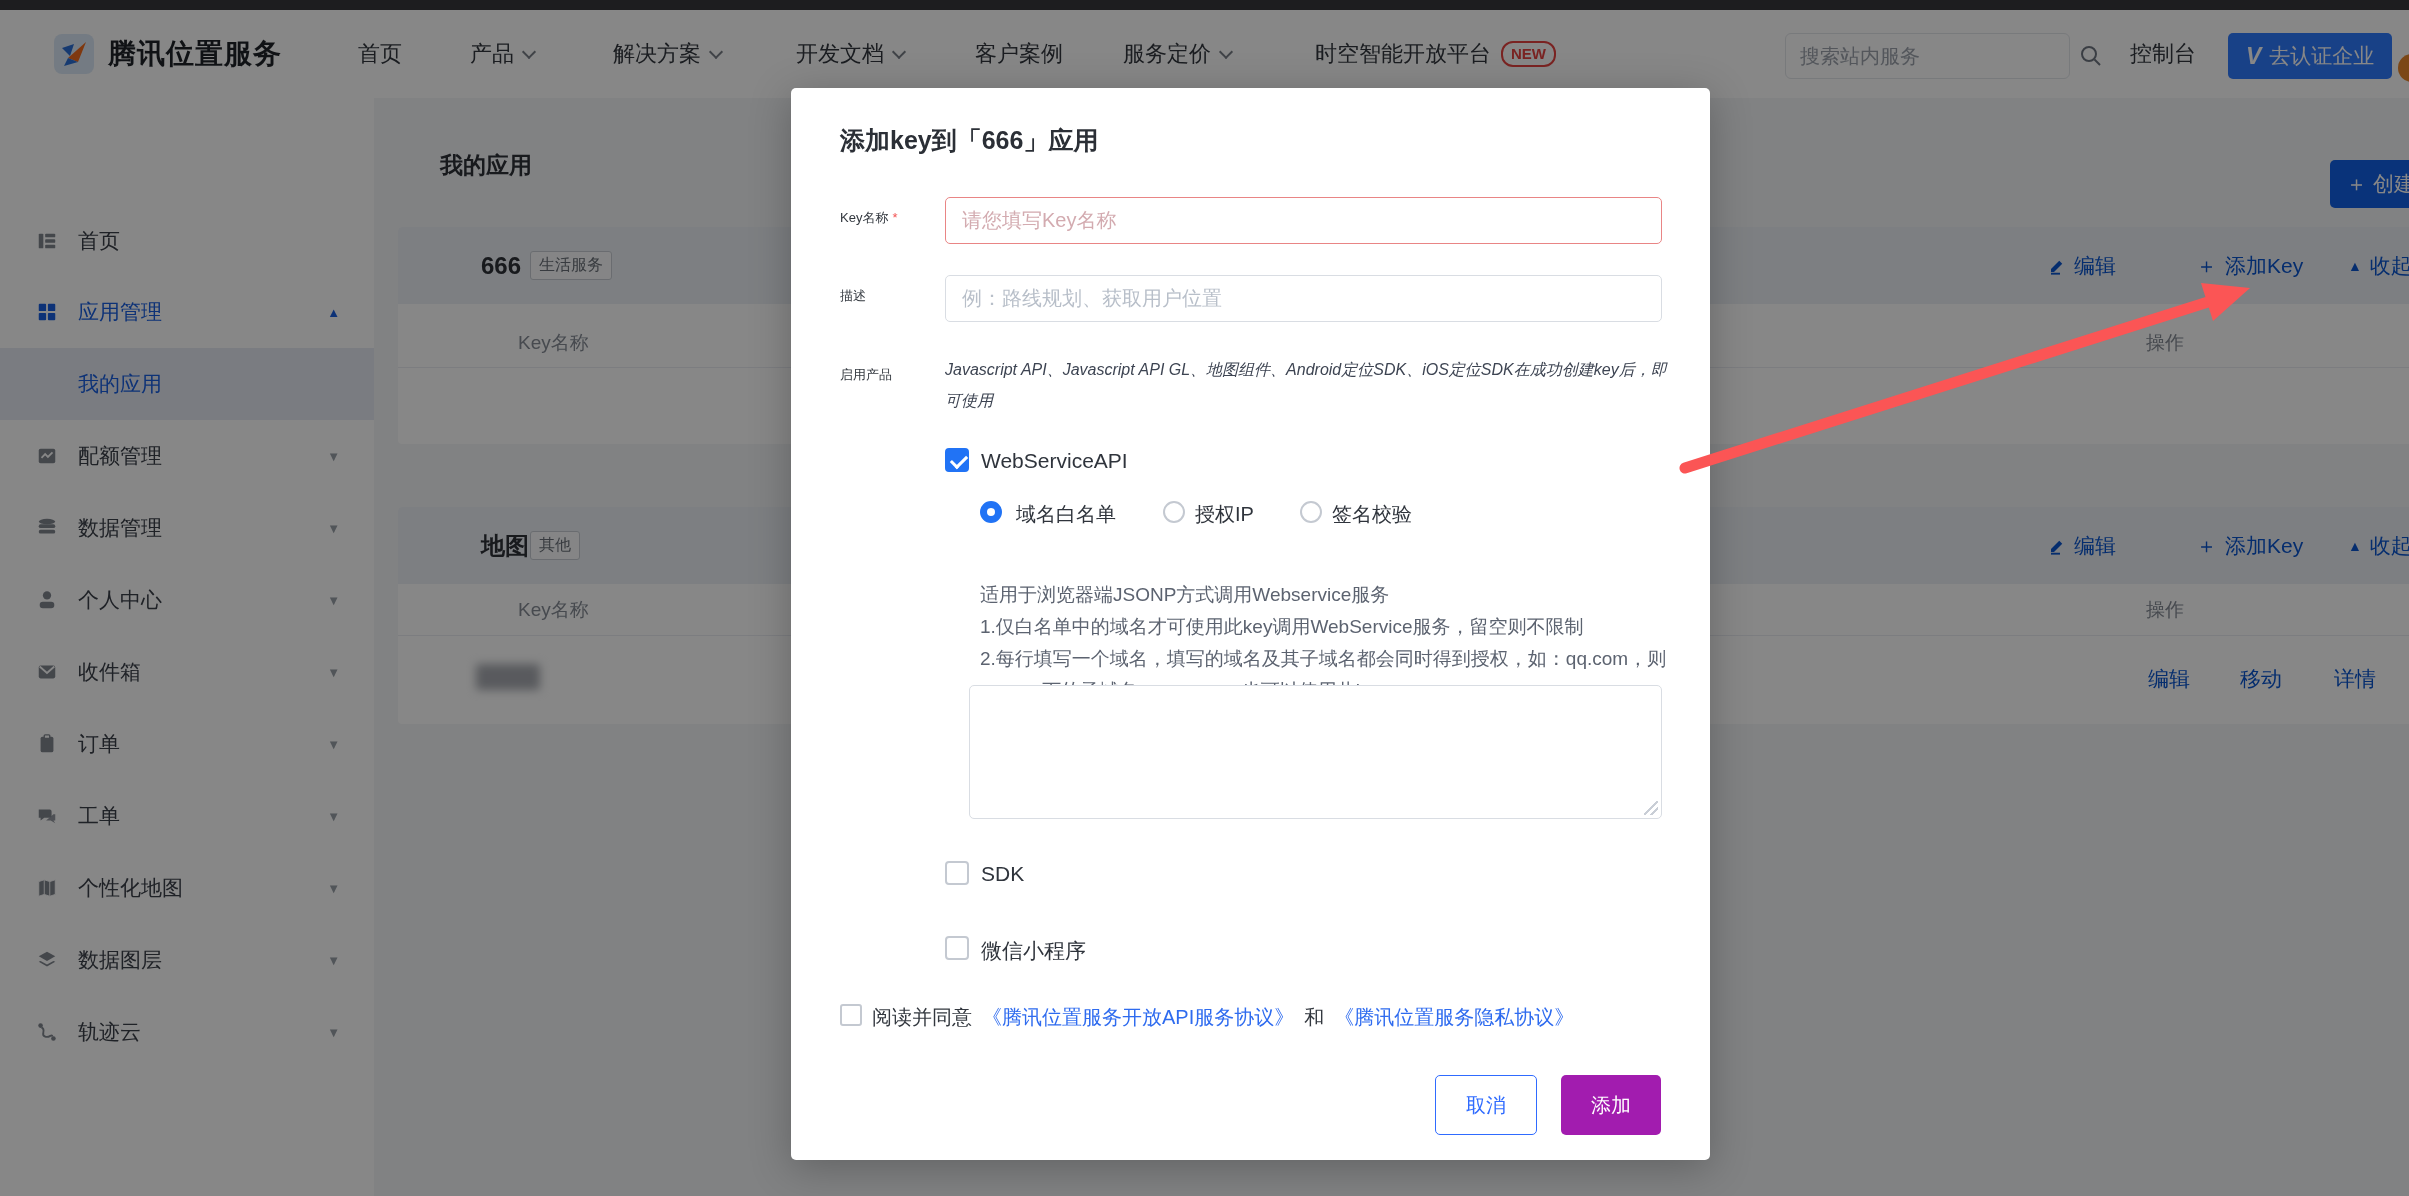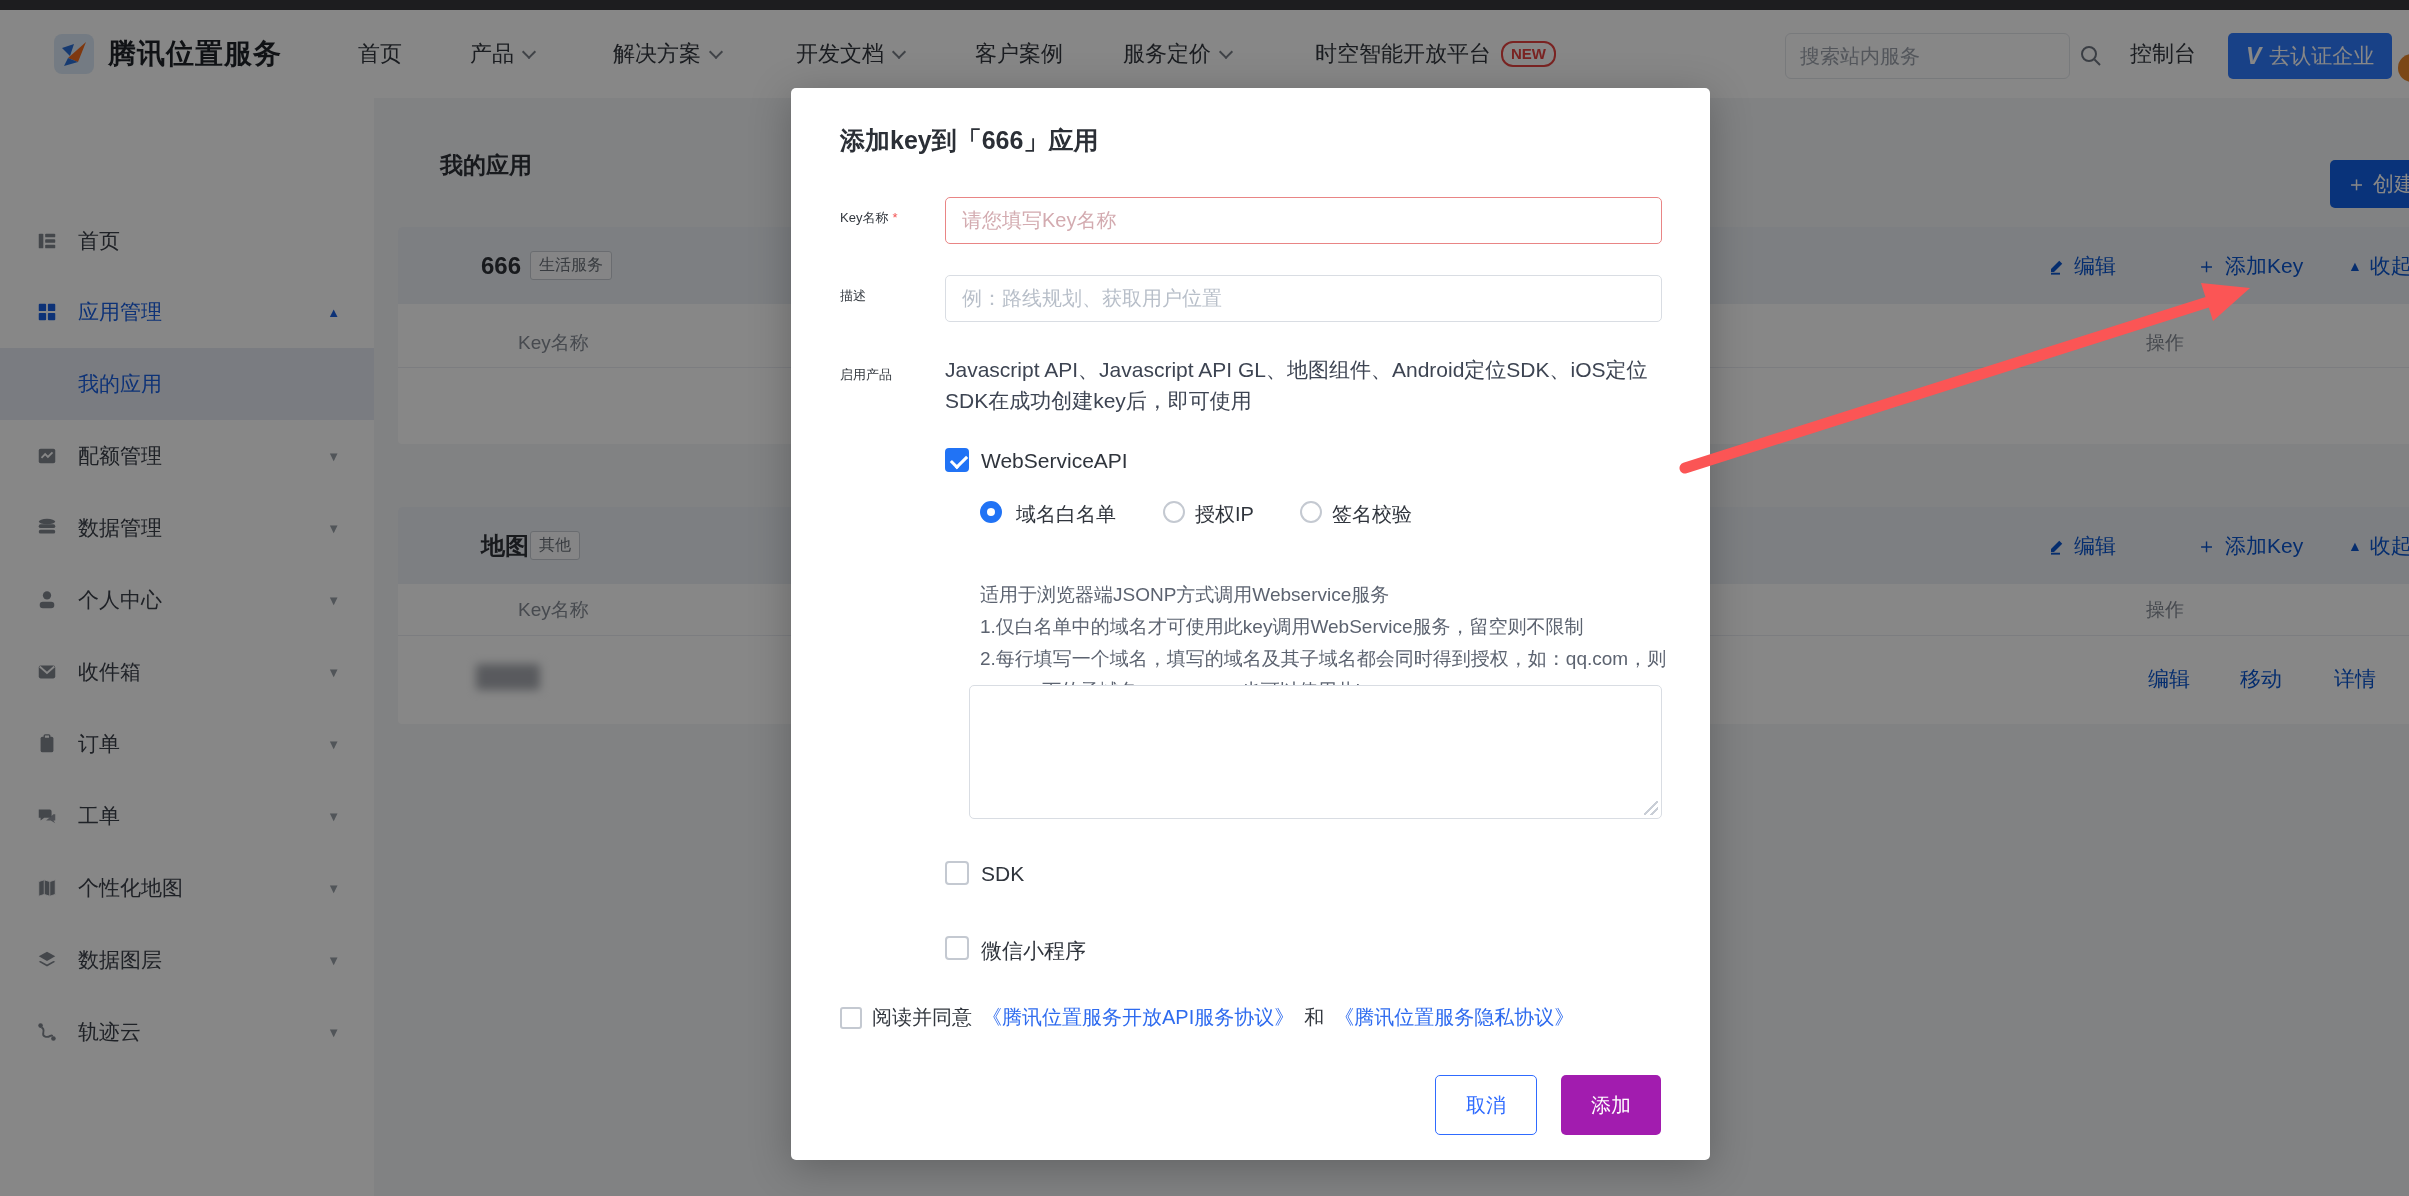--- a/index.html
+++ b/index.html
@@ -58,32 +58,32 @@
   .modal { left:791px; top:88px; width:919px; height:1072px; background:#ffffff; border-radius:5px; box-shadow:0 8px 40px rgba(0,0,0,0.25); z-index:50; }
   .modal .m-abs { position:absolute; }
   .m-title { left:49px; top:36px; font-size:25px; font-weight:bold; color:#2b2f36; }
   .m-label { font-size:13px; color:#33383f; }
   .req-star { color:#f25353; margin-left:4px; }
   .m-input { position:absolute; height:47px; width:717px; left:154px; border:1px solid #d9dde3; border-radius:5px; font-size:20px; color:#333; padding:0 16px; outline:none; background:#fff; font-family:inherit; }
   .m-input.error { border-color:#e98585; }
   .m-input.error::placeholder { color:#d3abb0; }
   .m-input::placeholder { color:#b8bfc9; }
   .err-text { left:154px; color:#f25353; font-size:19px; }
-  .prod-desc { left:154px; width:722px; font-size:21px; color:#3d4452; line-height:31px; }
+  .prod-desc { left:154px; width:722px; font-size:16px; color:#3d4452; line-height:31px;font-style:italic; }
   .ckbox { position:absolute; width:24px; height:24px; border-radius:4px; border:2px solid #c4c9d1; background:#fff; }
   .ckbox.checked { background:#2173f5; border-color:#2173f5; }
   .ckbox.checked::after { content:""; position:absolute; left:7px; top:2px; width:7px; height:13px; border-right:3px solid #fff; border-bottom:3px solid #fff; transform:rotate(45deg); }
   .ck-label { position:absolute; font-size:21px; color:#2f343c; }
   .radio { position:absolute; width:22px; height:22px; border-radius:50%; border:2px solid #c4c9d1; background:#fff; }
   .radio.sel { border:7px solid #2173f5; }
   .help-block { left:189px; width:700px; font-size:19px; color:#5c6370; line-height:32px;margin-top:36px; }
   .m-textarea { left:178px; top:597px; width:693px; height:134px; border:1px solid #d9dde3; border-radius:5px; resize:none; outline:none; font-family:inherit; font-size:20px; padding:10px; }
   .ta-grip { left:853px; top:713px; width:14px; height:14px; background:
       linear-gradient(135deg, transparent 0 45%, #c9ced6 45% 55%, transparent 55% 70%, #c9ced6 70% 80%, transparent 80%); }
-  .agree-row { left:49px; top:916px; display:flex; align-items:center; gap:10px; font-size:20px; color:#33383f; white-space:nowrap; }
+  .agree-row { left:49px; top:916px; display:flex; gap:10px; font-size:20px; color:#33383f; white-space:nowrap; }
   .agree-ck { width:22px; height:22px; border-radius:3px; border:2px solid #c4c9d1; background:#fff; flex:0 0 auto; }
   .m-link { color:#2e6bef; cursor:pointer; }
   .btn { position:absolute; top:987px; height:60px; border-radius:5px; font-size:20px; display:flex; align-items:center; justify-content:center; cursor:pointer; }
   .btn-cancel { left:644px; width:102px; background:#fff; border:1px solid #2f6bff; color:#2f6bff; }
   .btn-submit { left:770px; width:100px; background:#a21caf; color:#ffffff; }
 
   
   .arrow-svg { left:0; top:0; width:2409px; height:1196px; z-index:60; pointer-events:none; }
 </style>
 </head>

